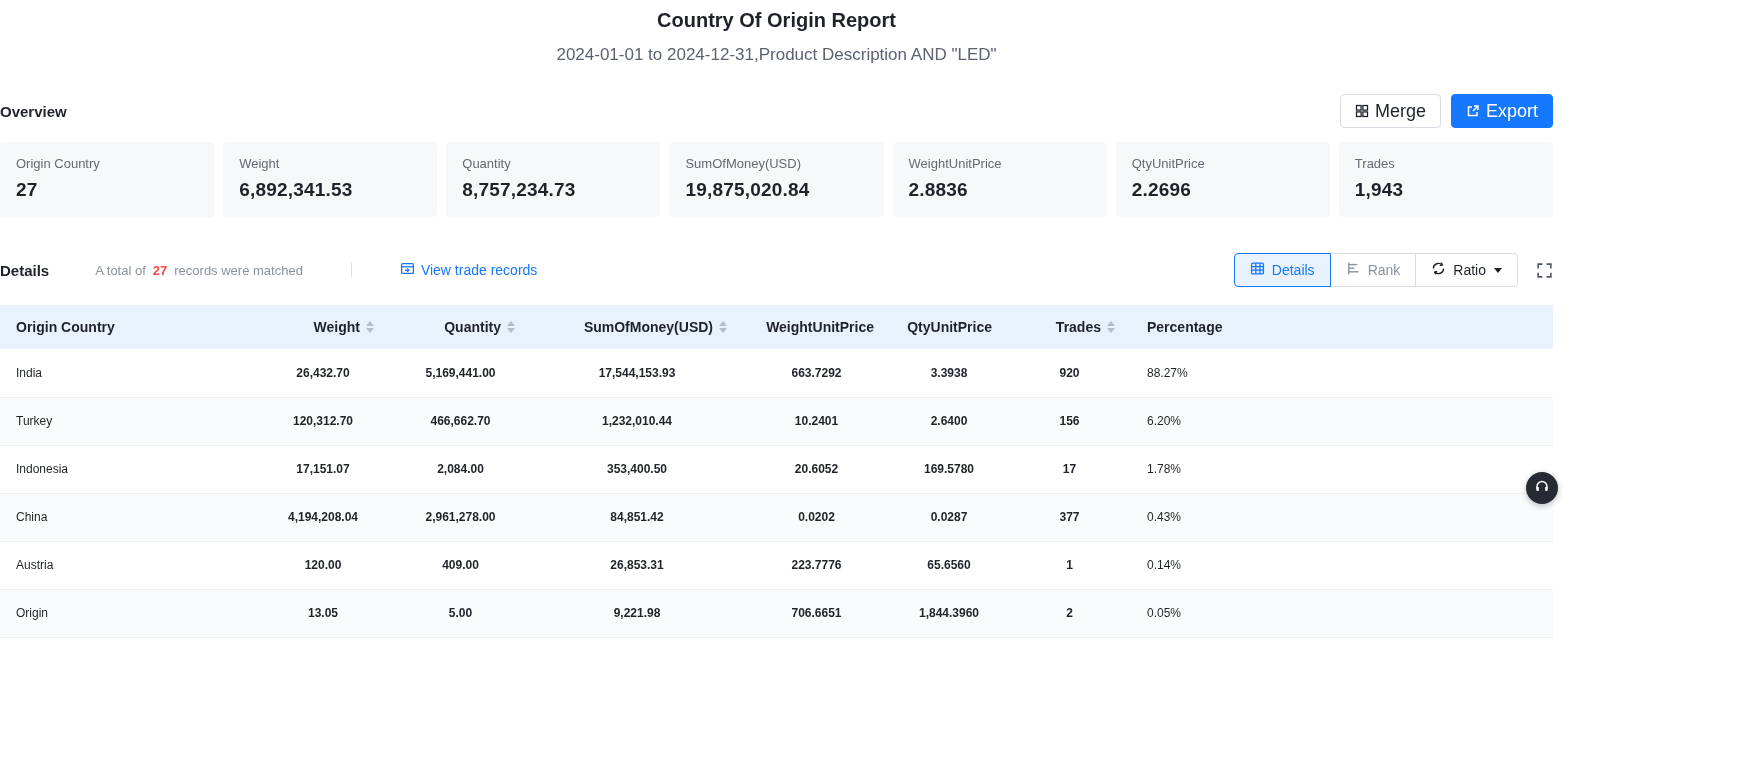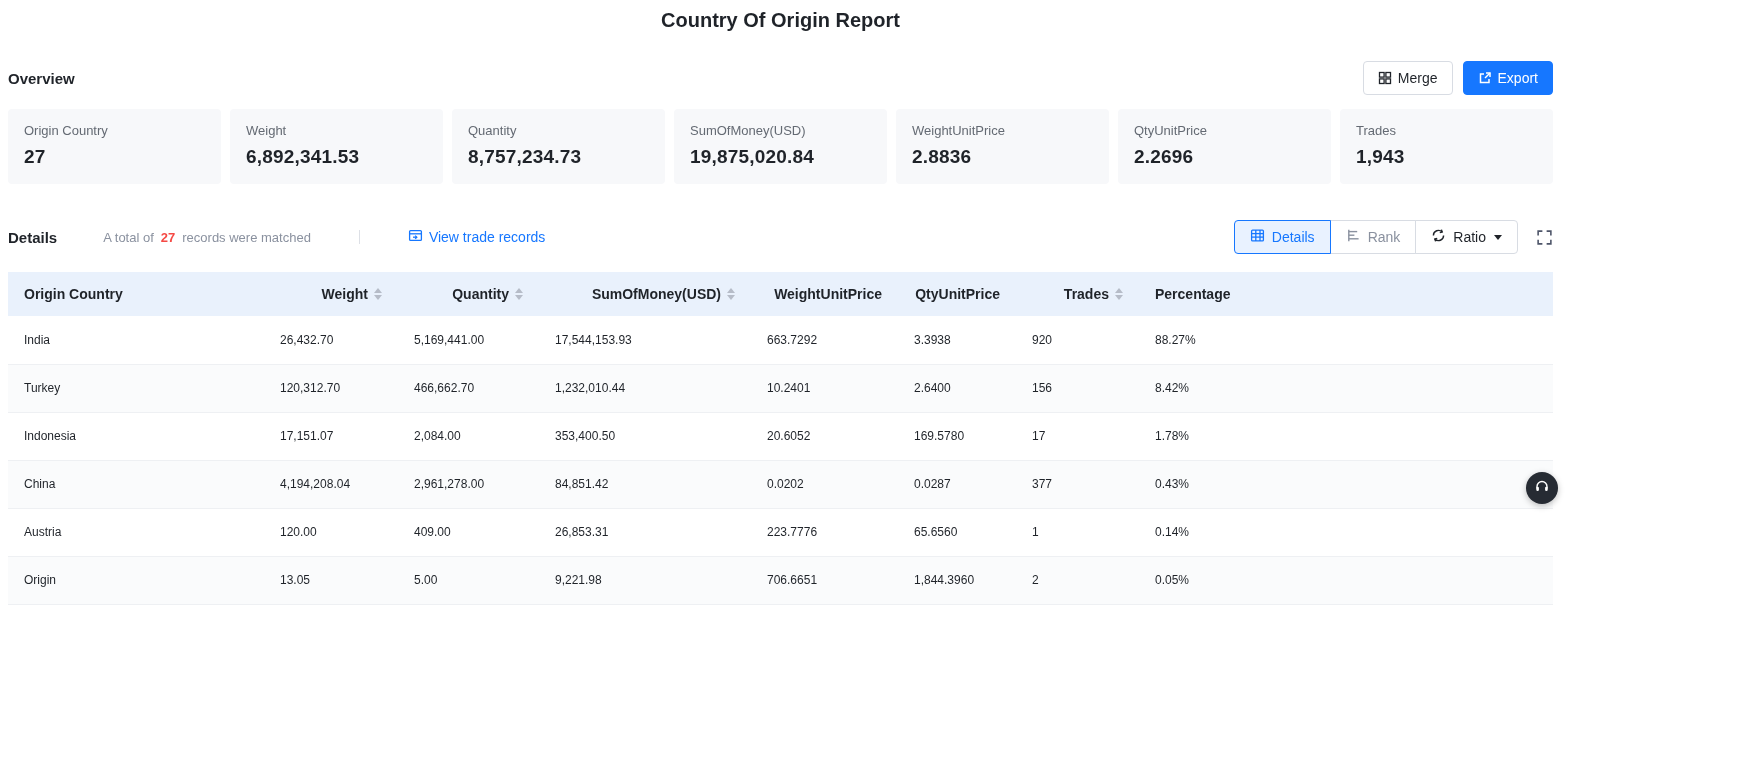--- a/index.html
+++ b/index.html
@@ -13,33 +13,33 @@
     --text:#1f2329;
     --muted:#8a919f;
     --label:#646a73;
   }
   *{box-sizing:border-box;}
   html,body{margin:0;padding:0;}
   body{
     width:1763px;min-height:776px;background:#fff;color:var(--text);
     font-family:"Liberation Sans","DejaVu Sans",sans-serif;overflow:hidden;
   }
-  .page{width:1553px;padding-left:8px;position:relative;}
+  .page{width:1553px;position:relative;}
 
   
   .report-header{text-align:center;padding-top:6px;}
   .report-header h1{margin:0;font-size:20px;font-weight:600;line-height:28px;}
   .subtitle{margin-top:9px;font-size:17px;color:#5b6270;line-height:24px;}
 
   
   .overview-bar{margin-top:27px;display:flex;align-items:center;justify-content:space-between;}
   .section-title{font-size:15px;font-weight:700;}
   .overview-actions{display:flex;gap:10px;}
   .btn{height:34px;padding:0 14px;border:1px solid var(--border);border-radius:4px;background:#fff;
-       font-size:14px;color:var(--text);display:inline-flex;align-items:center;gap:6px;cursor:pointer;
+       font-size:18px;color:var(--text);display:inline-flex;align-items:center;gap:6px;cursor:pointer;
        font-family:inherit;}
   .btn.primary{background:var(--accent);border-color:var(--accent);color:#fff;}
   .btn svg{display:block;}
 
   
   .cards{display:flex;gap:9px;margin-top:14px;}
   .card{flex:1;background:var(--card-bg);border-radius:4px;padding:14px 16px 16px;}
   .card-label{font-size:13px;color:var(--label);}
   .card-value{margin-top:8px;font-size:19px;font-weight:700;letter-spacing:.2px;}
 
@@ -60,40 +60,41 @@
   .caret{width:0;height:0;border-left:4px solid transparent;border-right:4px solid transparent;border-top:5px solid var(--text);margin-left:1px;}
   .fullscreen{margin-left:18px;color:#4e5569;cursor:pointer;display:flex;align-items:center;}
 
   
   table{width:100%;border-collapse:collapse;margin-top:18px;table-layout:fixed;}
   thead th{background:var(--header-bg);height:44px;font-size:14px;font-weight:700;color:var(--text);padding:0 16px;}
   .th-inner{display:flex;align-items:center;gap:6px;}
   th.col-right .th-inner{justify-content:flex-end;}
   tbody td{height:48px;padding:0 16px;font-size:12px;border-bottom:1px solid var(--row-line);
            white-space:nowrap;overflow:hidden;text-overflow:ellipsis;}
-  td.col-right{text-align:left;}
+  td.col-right{text-align:center;font-weight:bold;}
   td.col-left{text-align:left;}
   tbody tr:nth-child(even){background:#fafbfc;}
   .sort{display:inline-flex;flex-direction:column;gap:2px;}
   .sort i{display:block;width:0;height:0;border-left:4px solid transparent;border-right:4px solid transparent;}
   .sort .up{border-bottom:5px solid #b6bcc8;}
   .sort .dn{border-top:5px solid #b6bcc8;}
 
   
   .float-help{position:absolute;left:1526px;top:472px;width:32px;height:32px;border-radius:50%;
               background:#262b33;display:flex;align-items:center;justify-content:center;cursor:pointer;
               box-shadow:0 2px 6px rgba(0,0,0,.25);}
 </style>
 </head>
 <body>
 
 <div class="page">
 
   <div class="report-header">
     <h1>Country Of Origin Report</h1>
+    <div class="subtitle">2024-01-01 to 2024-12-31,Product Description AND "LED"</div>
   </div>
 
   <div class="overview-bar">
     <div class="section-title">Overview</div>
     <div class="overview-actions">
       <button class="btn">
         <span>
           <svg width="14" height="14" viewBox="0 0 14 14" fill="none" stroke="currentColor" stroke-width="1.3">
             <rect x="1.5" y="1.5" width="4.6" height="4.6"></rect>
               <rect x="7.9" y="1.5" width="4.6" height="4.6"></rect>
@@ -298,21 +299,21 @@
           <td class="col-left">88.27%</td>
         </tr>
         <tr>
           <td class="col-left">Turkey</td>
           <td class="col-right">120,312.70</td>
           <td class="col-right">466,662.70</td>
           <td class="col-right">1,232,010.44</td>
           <td class="col-right">10.2401</td>
           <td class="col-right">2.6400</td>
           <td class="col-right">156</td>
-          <td class="col-left">8.42%</td>
+          <td class="col-left">6.20%</td>
         </tr>
         <tr>
           <td class="col-left">Indonesia</td>
           <td class="col-right">17,151.07</td>
           <td class="col-right">2,084.00</td>
           <td class="col-right">353,400.50</td>
           <td class="col-right">20.6052</td>
           <td class="col-right">169.5780</td>
           <td class="col-right">17</td>
           <td class="col-left">1.78%</td>

